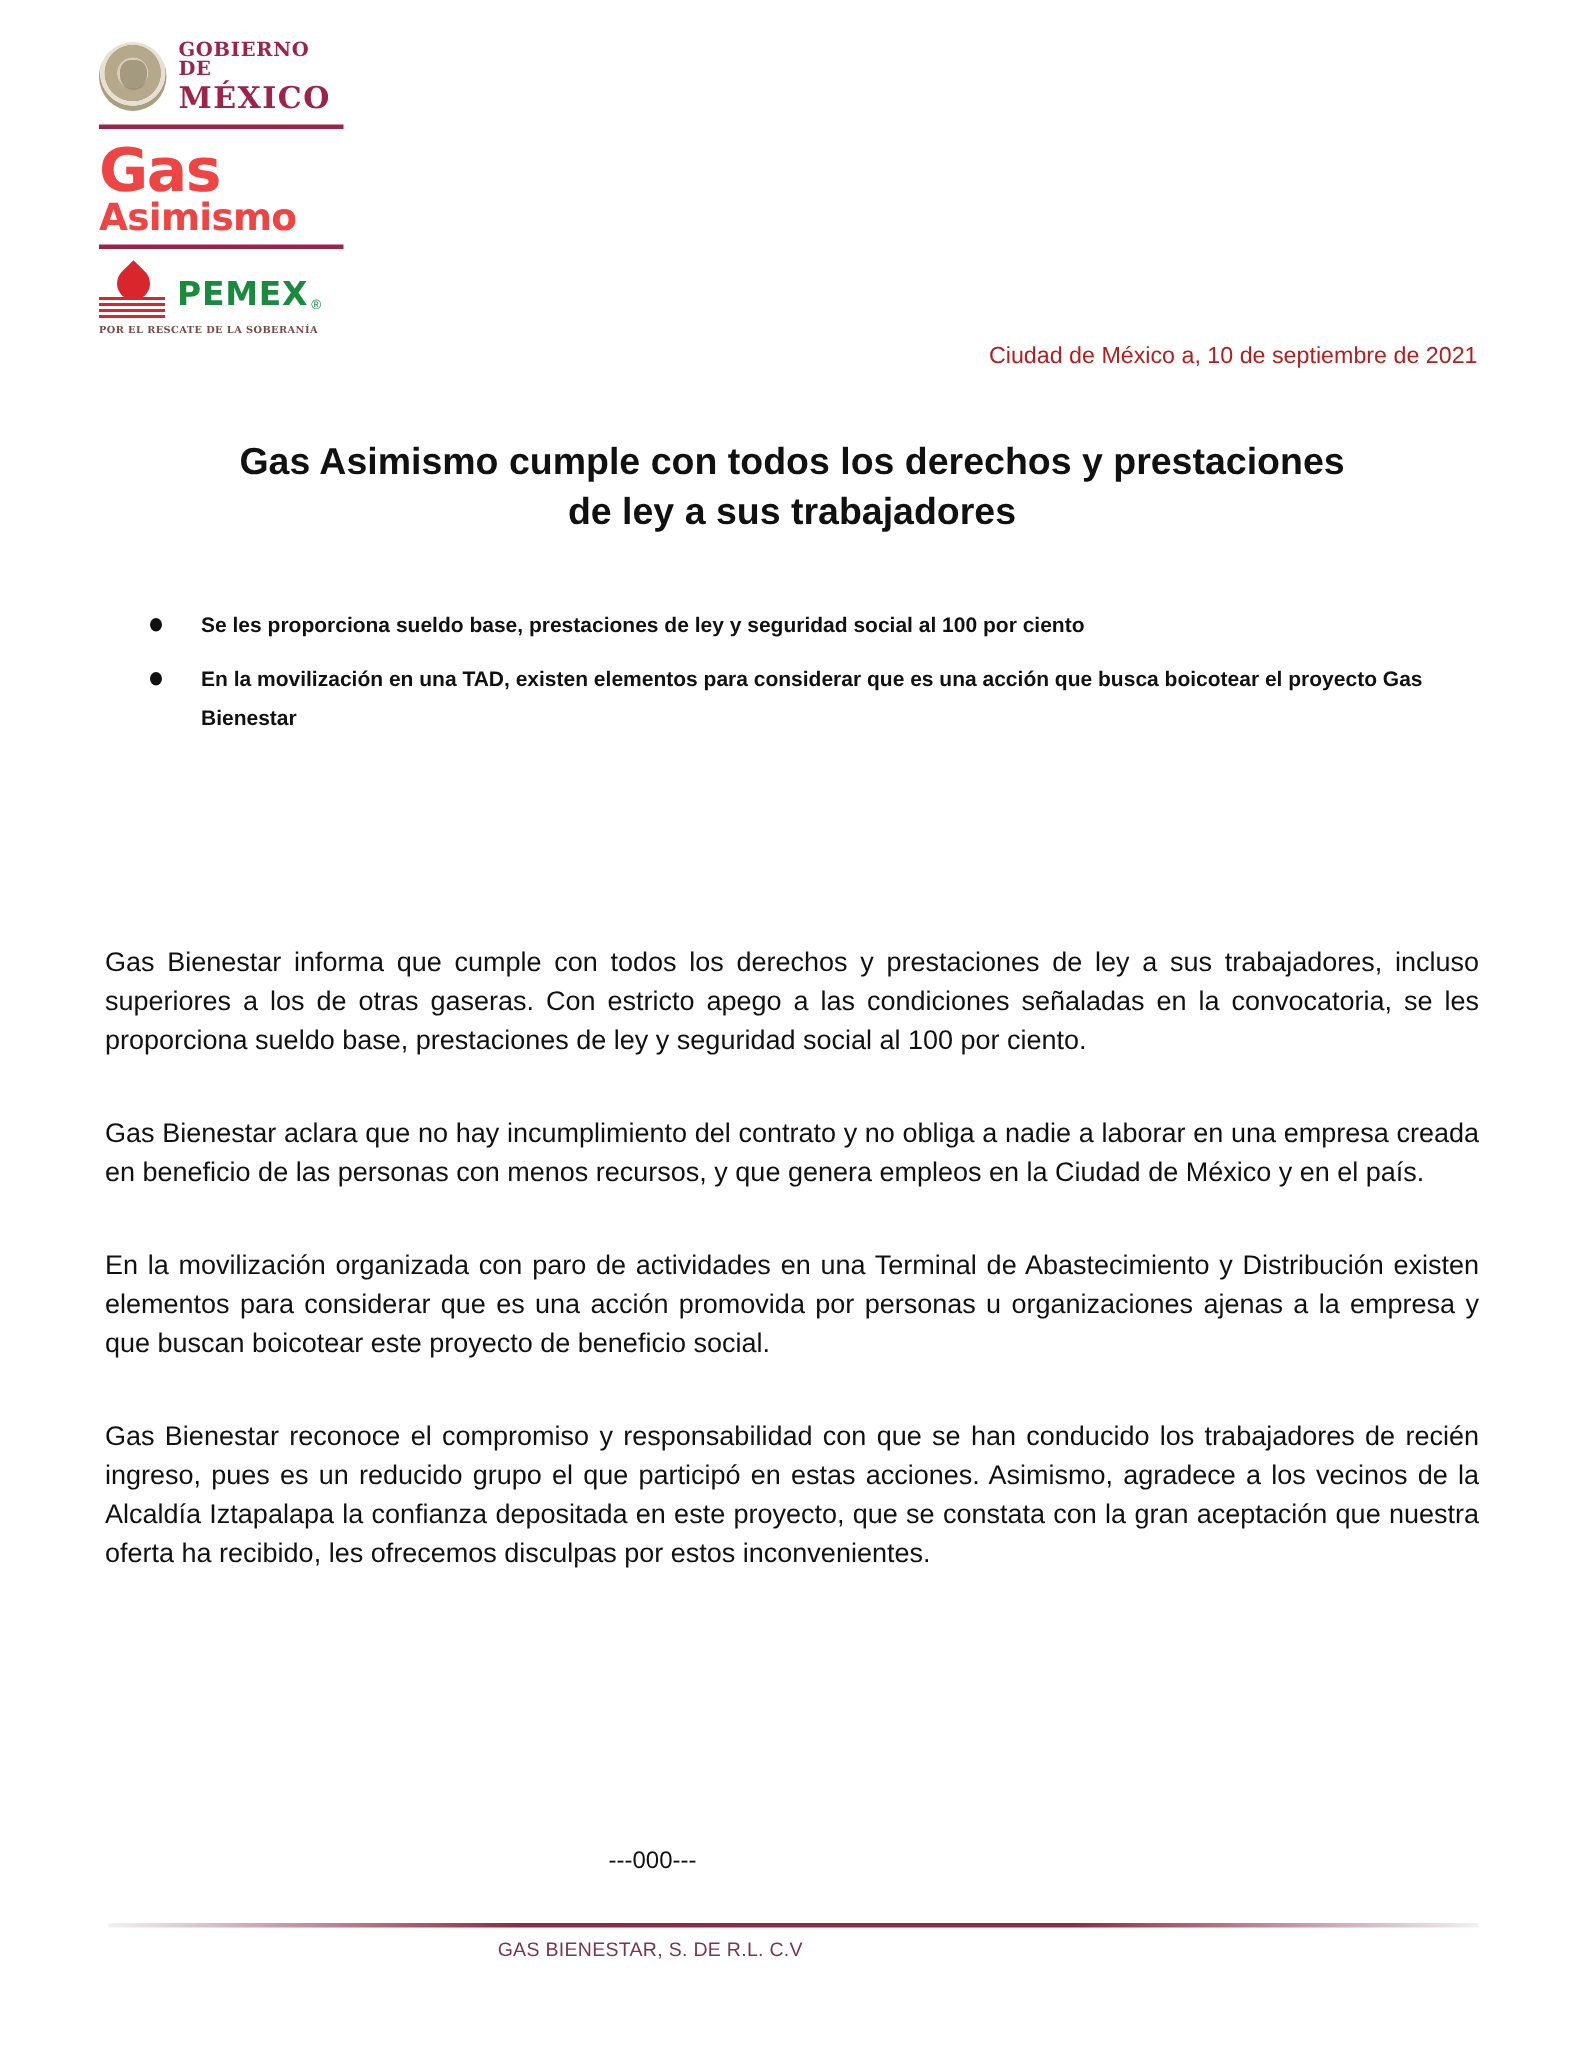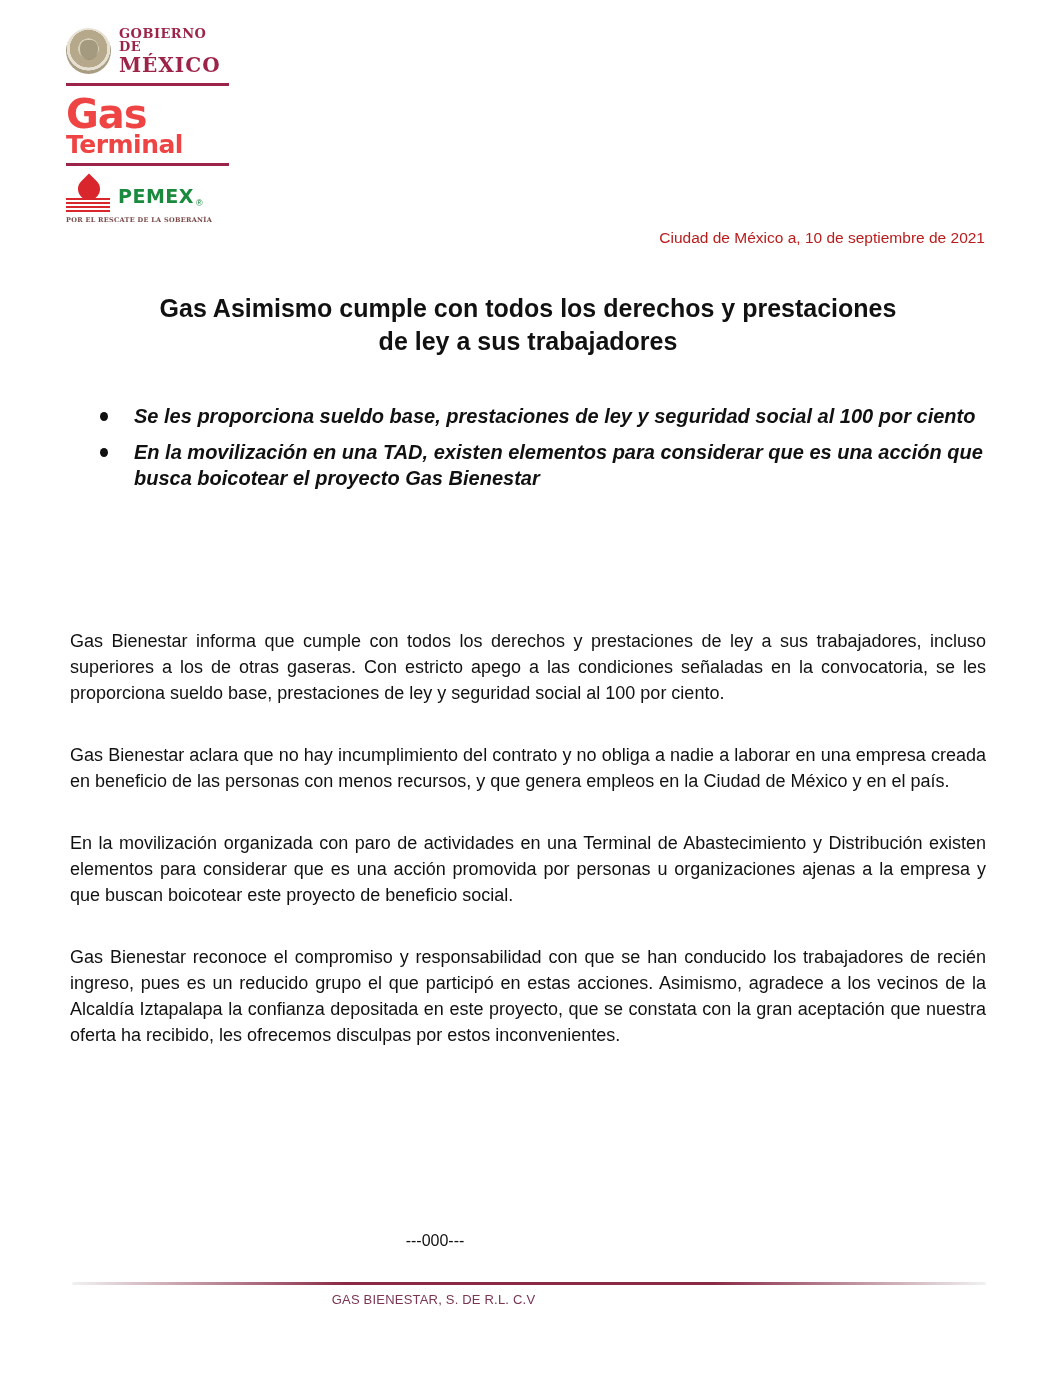--- a/index.html
+++ b/index.html
@@ -13,28 +13,28 @@
     .gob-text .l2 { font-size: 20px; letter-spacing: 1px; margin-top: 2px; }
     .rule { height: 3px; background: #9d2449; margin-top: 7px; width: 163px; }
     .gas-text { color: #ef4444; font-weight: bold; font-family: "DejaVu Sans", sans-serif; line-height: 1; margin-top: 8px; }
     .gas-text .big { font-size: 40px; letter-spacing: -1px; }
     .gas-text .small { font-size: 25px; letter-spacing: -.5px; margin-top: -2px; }
     .rule2 { height: 3px; background: #9d2449; margin-top: 6px; width: 163px; }
     .pemex-row { display: flex; align-items: center; margin-top: 12px; }
     .pemex-mark { width: 46px; height: 36px; position: relative; }
     .pemex-mark .drop { position: absolute; left: 12px; top: 0; width: 22px; height: 22px; background: #d9262c; border-radius: 0 50% 50% 50%; transform: rotate(45deg); }
     .pemex-mark .stripes { position: absolute; left: 0; top: 20px; width: 44px; height: 16px; background: repeating-linear-gradient(180deg, #d9262c 0 2px, #fff 2px 4px); }
-    .pemex-word { font-family: "DejaVu Sans", sans-serif; font-weight: bold; font-size: 19px; color: #1a8a3e; margin-left: 6px; letter-spacing: .5px; }
+    .pemex-word { font-family: "DejaVu Sans", sans-serif; font-weight: bold; font-size: 22px; color: #1a8a3e; margin-left: 6px; letter-spacing: .5px; }
     .reg { font-size: 9px; color: #1a8a3e; margin-left: 2px; align-self: flex-end; margin-bottom: 6px; }
     .pemex-tag { font-family: "DejaVu Serif", serif; font-size: 6.5px; font-weight: bold; color: #7a4a4a; margin-top: 2px; letter-spacing: .3px; }
 
     .dateline { position: absolute; right: 78px; top: 229px; font-size: 15.5px; color: #b91c1c; }
     .title { position: absolute; left: 70px; width: 916px; top: 292px; text-align: center; font-weight: bold; font-size: 25px; line-height: 33px; color: #111; }
     .bullets { position: absolute; left: 98px; top: 403px; width: 890px; margin: 0; padding: 0; list-style: none; }
-    .bullets li { position: relative; padding-left: 36px; font-weight: bold; font-size: 20px; line-height: 26px; margin-bottom: 10px; transform-origin: left top; font-style: italic; }
+    .bullets li { position: relative; padding-left: 36px; font-weight: bold; font-size: 14px; line-height: 26px; margin-bottom: 10px; transform-origin: left top; }
     .bullets li .dot { position: absolute; left: 2px; top: 9px; width: 8px; height: 9px; border-radius: 50%; background: #111; }
     .body-text { position: absolute; left: 70px; width: 916px; top: 628px; }
     .para { font-size: 18px; line-height: 26px; text-align: justify; margin: 0 0 36px 0; color: #111; }
     .closing { position: absolute; left: 0; width: 870px; top: 1232px; text-align: center; font-size: 16px; color: #111; }
     .footer-rule { position: absolute; left: 72px; width: 914px; top: 1282px; height: 3px; background: linear-gradient(90deg, rgba(120,120,120,0.1), #8a2a45 30%, #8a2a45 70%, rgba(120,120,120,0.1)); border-radius: 2px; }
     .footer-text { position: absolute; left: 0; width: 867px; top: 1292px; text-align: center; font-size: 13px; color: #7b3550; letter-spacing: .2px; }
   </style>
 </head>
 <body>
 
@@ -42,21 +42,21 @@
   <div class="gob-row">
     <div class="seal"></div>
     <div class="gob-text">
       <div class="l1">GOBIERNO DE</div>
       <div class="l2">MÉXICO</div>
     </div>
   </div>
   <div class="rule"></div>
   <div class="gas-text">
     <div class="big">Gas</div>
-    <div class="small">Terminal</div>
+    <div class="small">Asimismo</div>
   </div>
   <div class="rule2"></div>
   <div class="pemex-row">
     <div class="pemex-mark">
       <div class="stripes"></div>
       <div class="drop"></div>
     </div>
     <span class="pemex-word">PEMEX</span>
     <span class="reg">®</span>
   </div>

